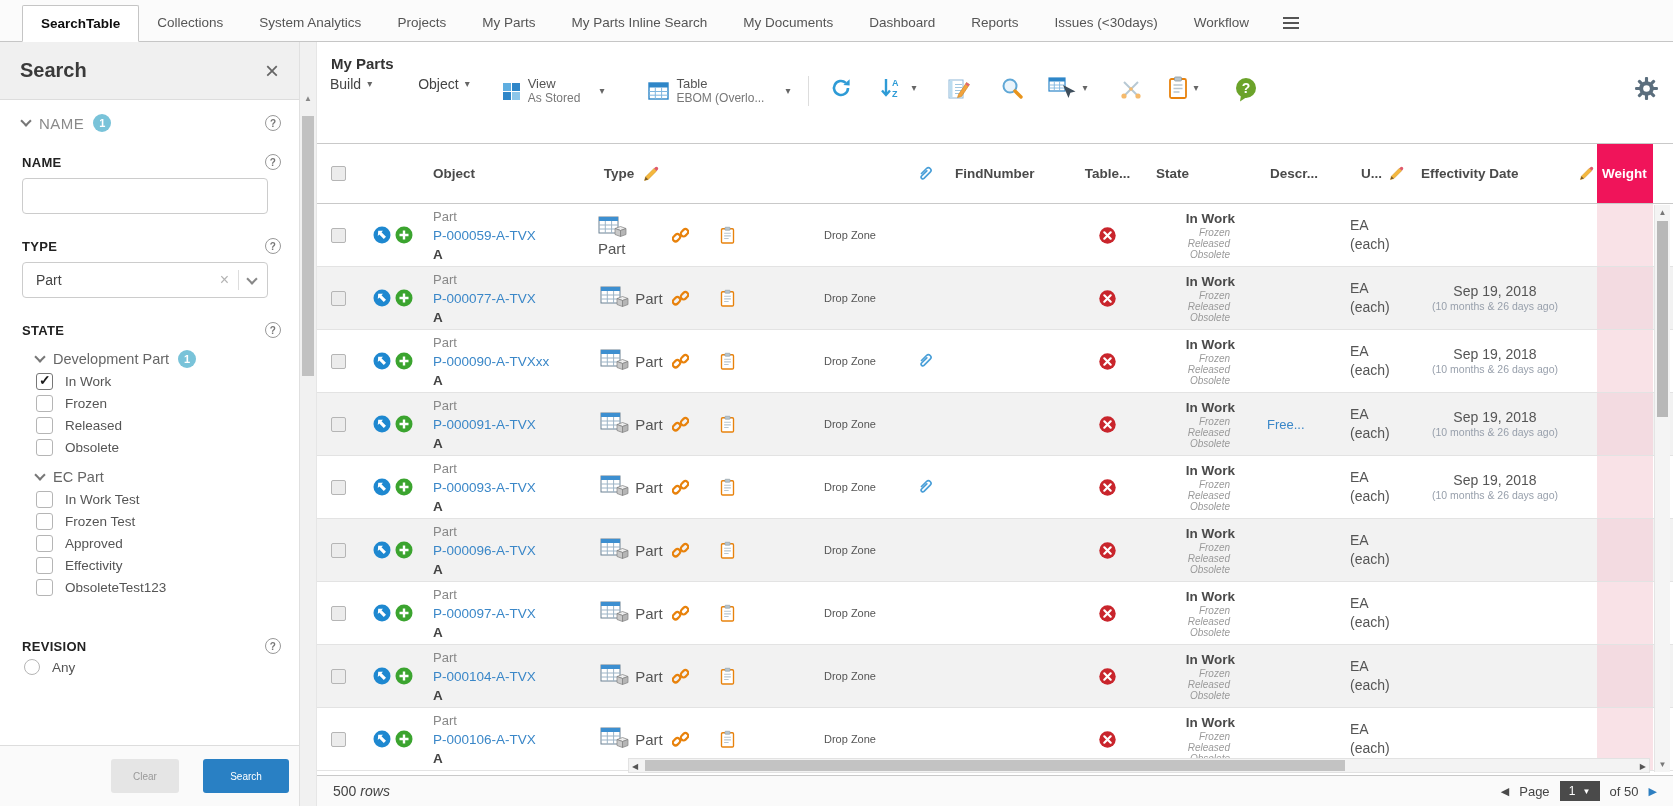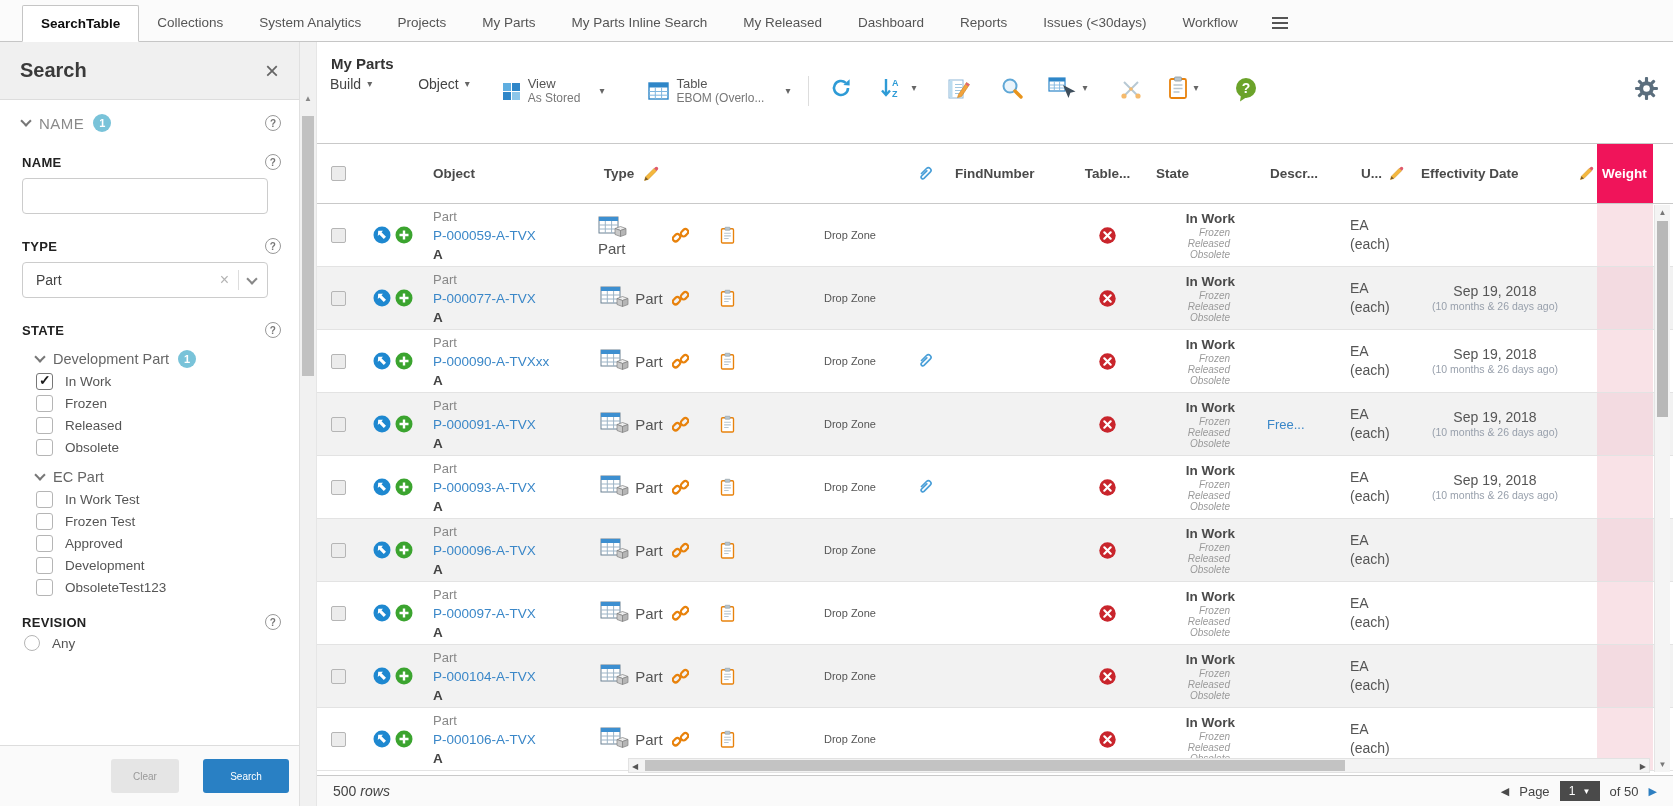--- a/index.html
+++ b/index.html
@@ -37,21 +37,21 @@
   .combo{margin-top:8px;width:246px;height:36px;border:1px solid #ccc;border-radius:4px;display:flex;align-items:center;padding:0 11px 0 13px;font-size:14px;color:#444;cursor:pointer}
   .combo-x{margin-left:auto;color:#b3b3b3;font-size:16px;line-height:1}
   .combo-sep{width:1px;height:20px;background:#ddd;margin:0 9px}
   .combo .chv{border-color:#888;margin-top:-2px}
   .fl-state{margin-top:24px}
   .grp{display:flex;align-items:center;gap:9px;margin:12px 0 4px 14px;font-size:14.5px;color:#666}
   .opt{display:flex;align-items:center;gap:12px;margin:5px 0 5px 14px;font-size:13.5px;color:#555}
   .cbx2{width:17px;height:17px;border:1px solid #b5b5b5;border-radius:3px;background:#fff;position:relative;flex-shrink:0;cursor:pointer}
   .cbx2.checked{border-color:#777}
   .cbx2.checked::after{content:"\2713";position:absolute;left:2px;top:-2px;font-size:14px;font-weight:bold;color:#1a1a1a}
-  .fl-rev{margin-top:18px}
+  .fl-rev{margin-top:42px}
   .radio{width:16px;height:16px;border:1px solid #b5b5b5;border-radius:50%;background:#fff;flex-shrink:0;cursor:pointer}
   .sb-footer{height:61px;border-top:1px solid #ddd;background:#fafafa;display:flex;align-items:center;justify-content:flex-end;gap:24px;padding-right:10px;flex-shrink:0}
   .btn{height:34px;border:none;border-radius:3px;font-size:10px;display:flex;align-items:center;justify-content:center;cursor:pointer;font-family:inherit}
   .btn-clear{width:68px;background:#e5e5e5;color:#999}
   .btn-search{width:86px;background:#2980C4;color:#fff}
 
   
   .rail{width:17px;background:#f1f1f1;position:relative;flex-shrink:0;border-right:1px solid #e6e6e6}
   .rail-arrow{position:absolute;left:0;right:0;text-align:center;font-size:8px;color:#888}
   .rail-up{top:52px}
@@ -152,21 +152,21 @@
       <div class="tab">Collections</div>
 
       <div class="tab">System Analytics</div>
 
       <div class="tab">Projects</div>
 
       <div class="tab">My Parts</div>
 
       <div class="tab">My Parts Inline Search</div>
 
-      <div class="tab">My Released</div>
+      <div class="tab">My Documents</div>
 
       <div class="tab">Dashboard</div>
 
       <div class="tab">Reports</div>
 
       <div class="tab">Issues (&lt;30days)</div>
 
       <div class="tab">Workflow</div>
 
     <div class="hamb-wrap">
@@ -257,21 +257,21 @@
             <span>Frozen Test</span>
           </div>
         
           <div class="opt">
             <span class="cbx2"></span>
             <span>Approved</span>
           </div>
         
           <div class="opt">
             <span class="cbx2"></span>
-            <span>Development</span>
+            <span>Effectivity</span>
           </div>
         
           <div class="opt">
             <span class="cbx2"></span>
             <span>ObsoleteTest123</span>
           </div>
         
 
         <div class="fieldlabel fl-rev">
           <span>REVISION</span>

